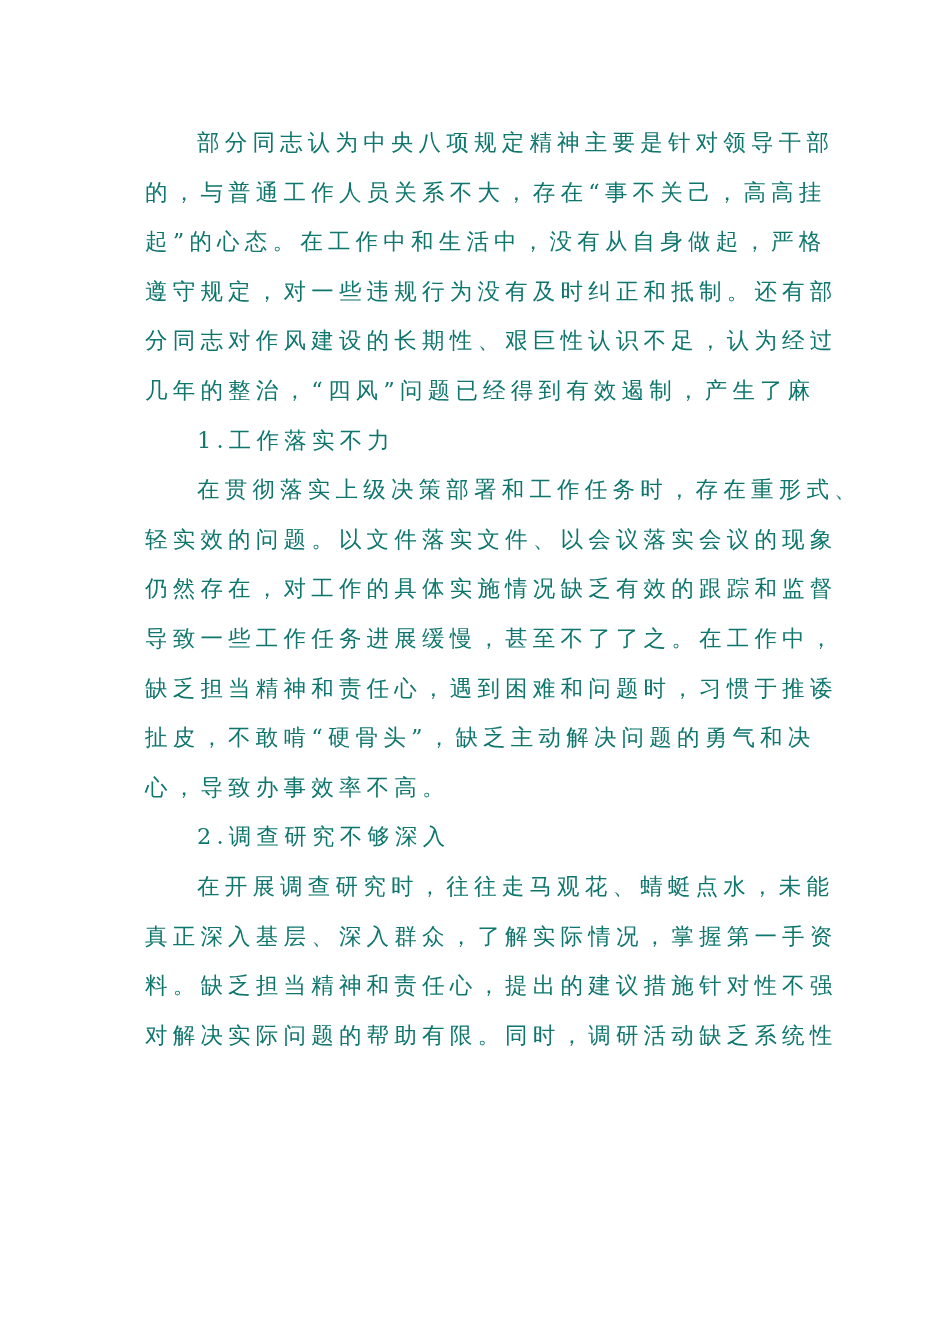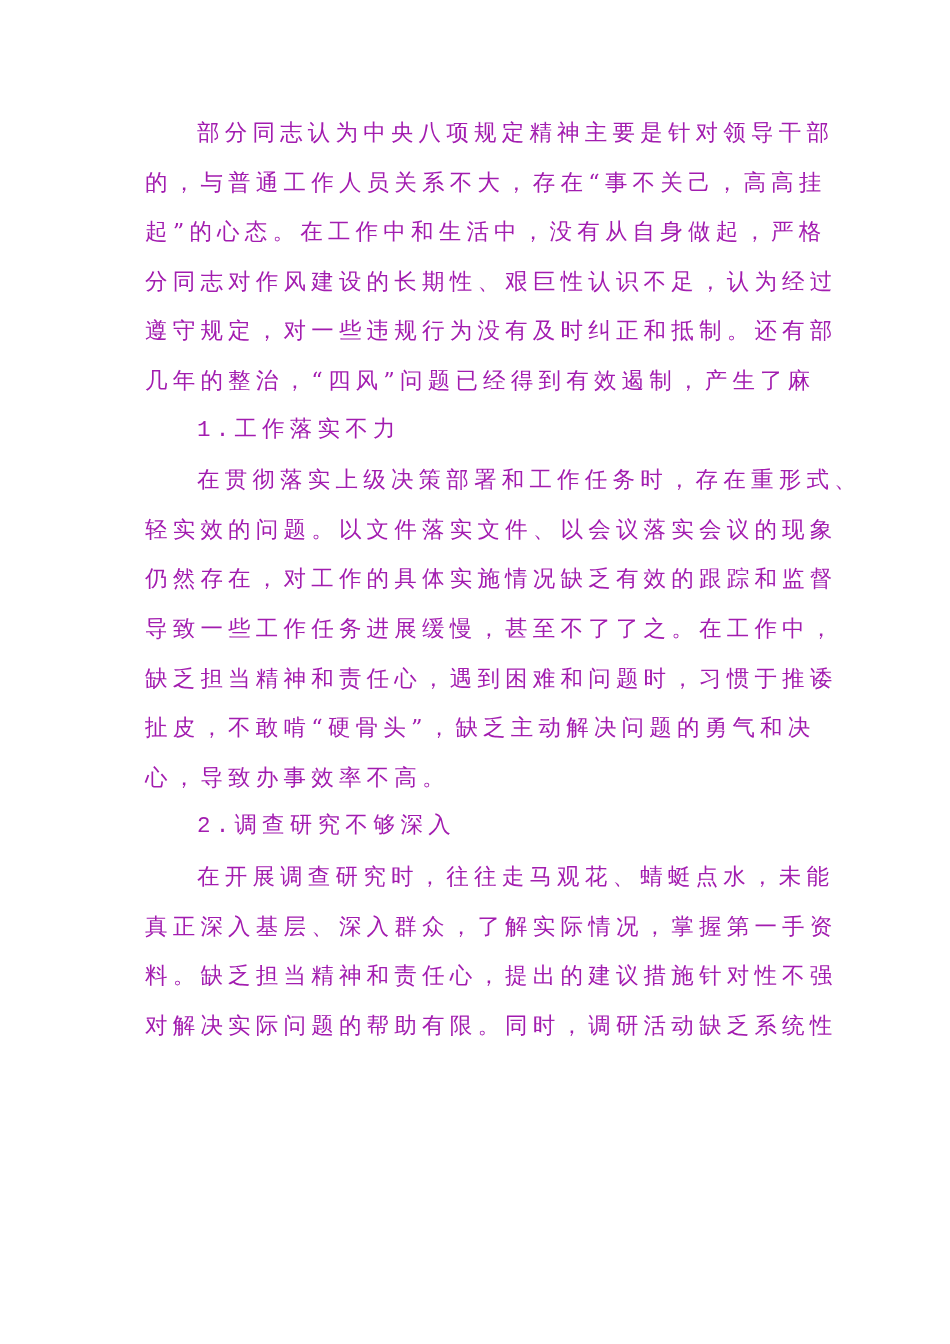--- a/index.html
+++ b/index.html
@@ -1,48 +1,48 @@
 <!DOCTYPE html>
 <html><head>
 <meta charset="utf-8">
 <style>
   html, body { margin: 0; padding: 0; background: #ffffff; }
   body { width: 950px; height: 1344px; position: relative; overflow: hidden; }
   .page {
     position: absolute;
     left: 145px;
-    top: 108px;
+    top: 118px;
     width: 665px;
     font-family: "DejaVu Serif", "Liberation Serif", serif;
-    color: #a21caf;
+    color: #0f766e;
     font-size: 22.5px;
     line-height: 49.6px;
   }
   .line {
     display: block;
     height: 49.6px;
     white-space: nowrap;
     letter-spacing: 5.2px;
     overflow: visible;
   }
   .indent { padding-left: 52px; }
   .heading { padding-left: 36px; }
-  .heading2 { padding-left: 52px; font-family: Liberation Mono, monospace; }
+  .heading2 { padding-left: 52px; }
 </style>
 </head>
 <body>
 
 <div class="page">
 
   <div>
     <span class="line indent">部分同志认为中央八项规定精神主要是针对领导干部</span>
     <span class="line">的，与普通工作人员关系不大，存在“事不关己，高高挂</span>
     <span class="line">起”的心态。在工作中和生活中，没有从自身做起，严格</span>
+    <span class="line">遵守规定，对一些违规行为没有及时纠正和抵制。还有部</span>
     <span class="line">分同志对作风建设的长期性、艰巨性认识不足，认为经过</span>
-    <span class="line">遵守规定，对一些违规行为没有及时纠正和抵制。还有部</span>
     <span class="line">几年的整治，“四风”问题已经得到有效遏制，产生了麻</span>
   </div>
 
 
   <div>
     <span class="line heading2">1.工作落实不力</span>
   </div>
 
   <div>
     <span class="line indent">在贯彻落实上级决策部署和工作任务时，存在重形式、</span>

